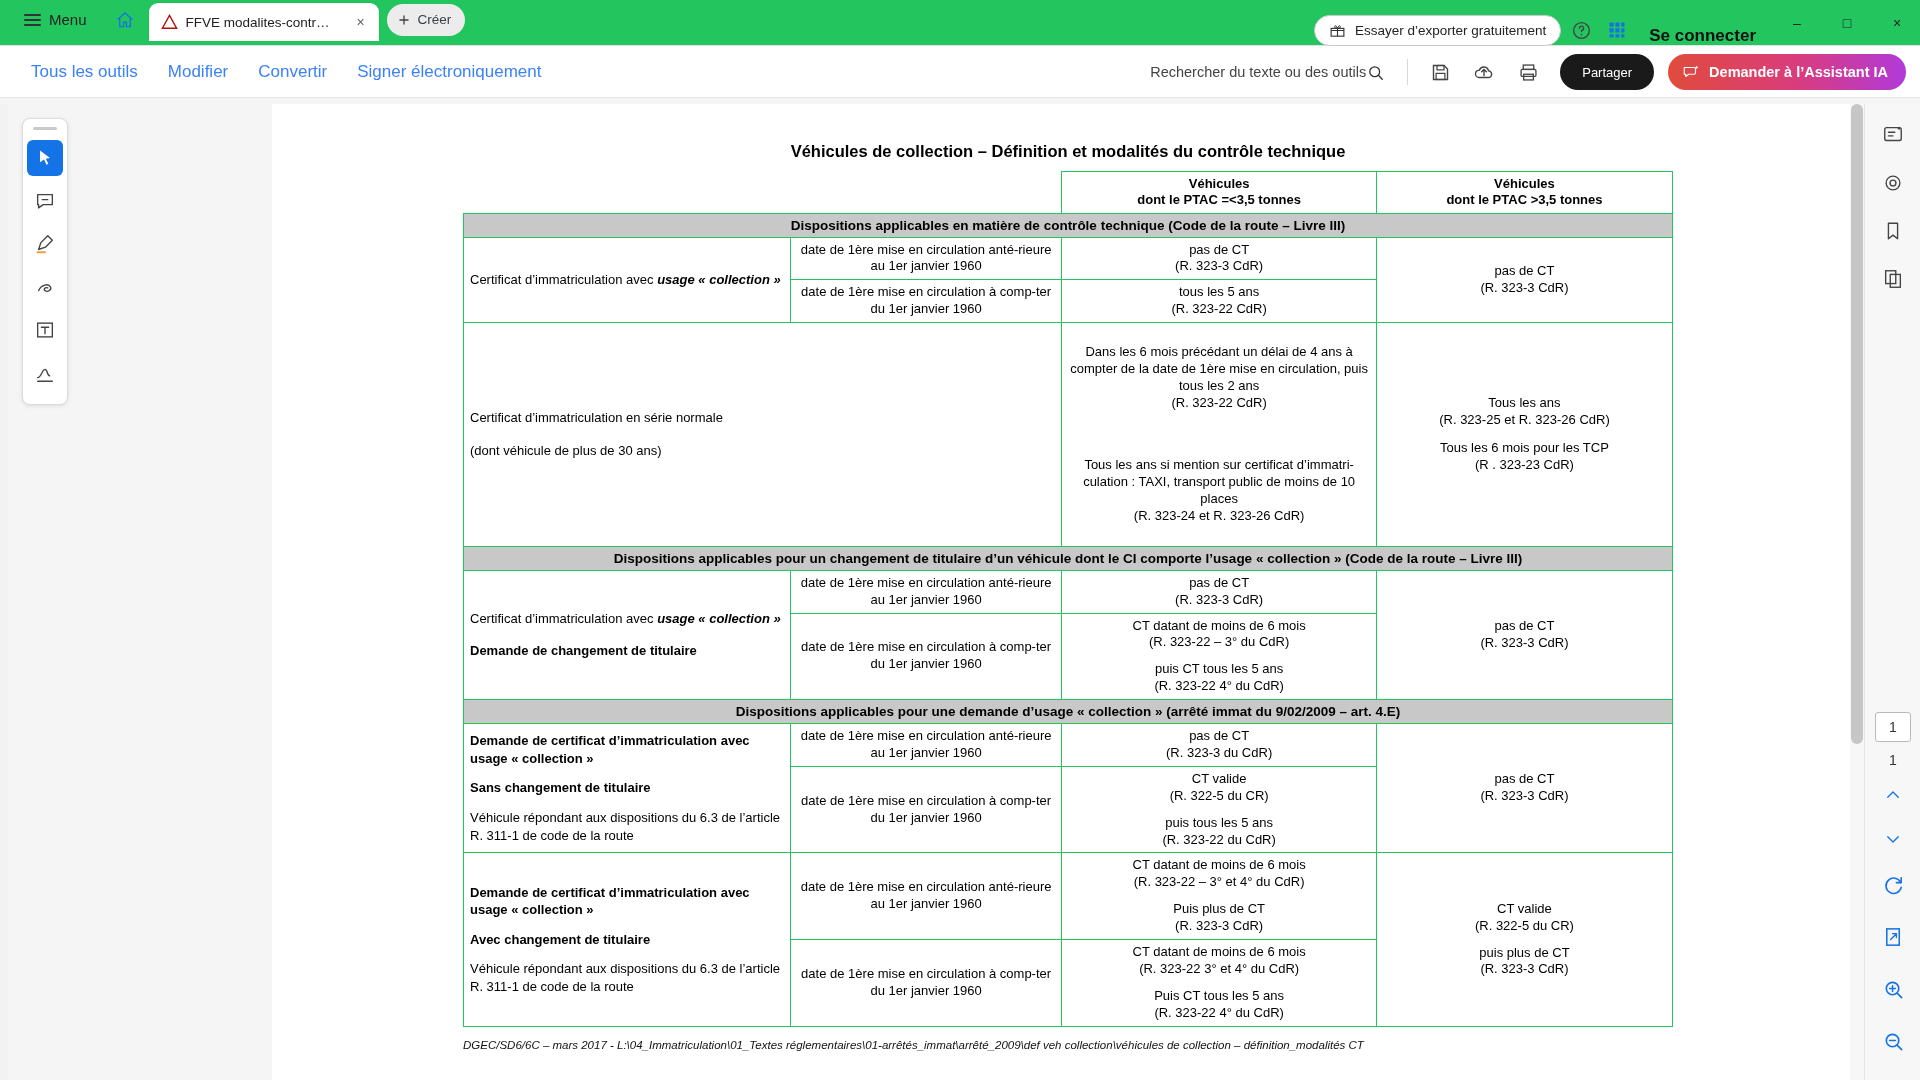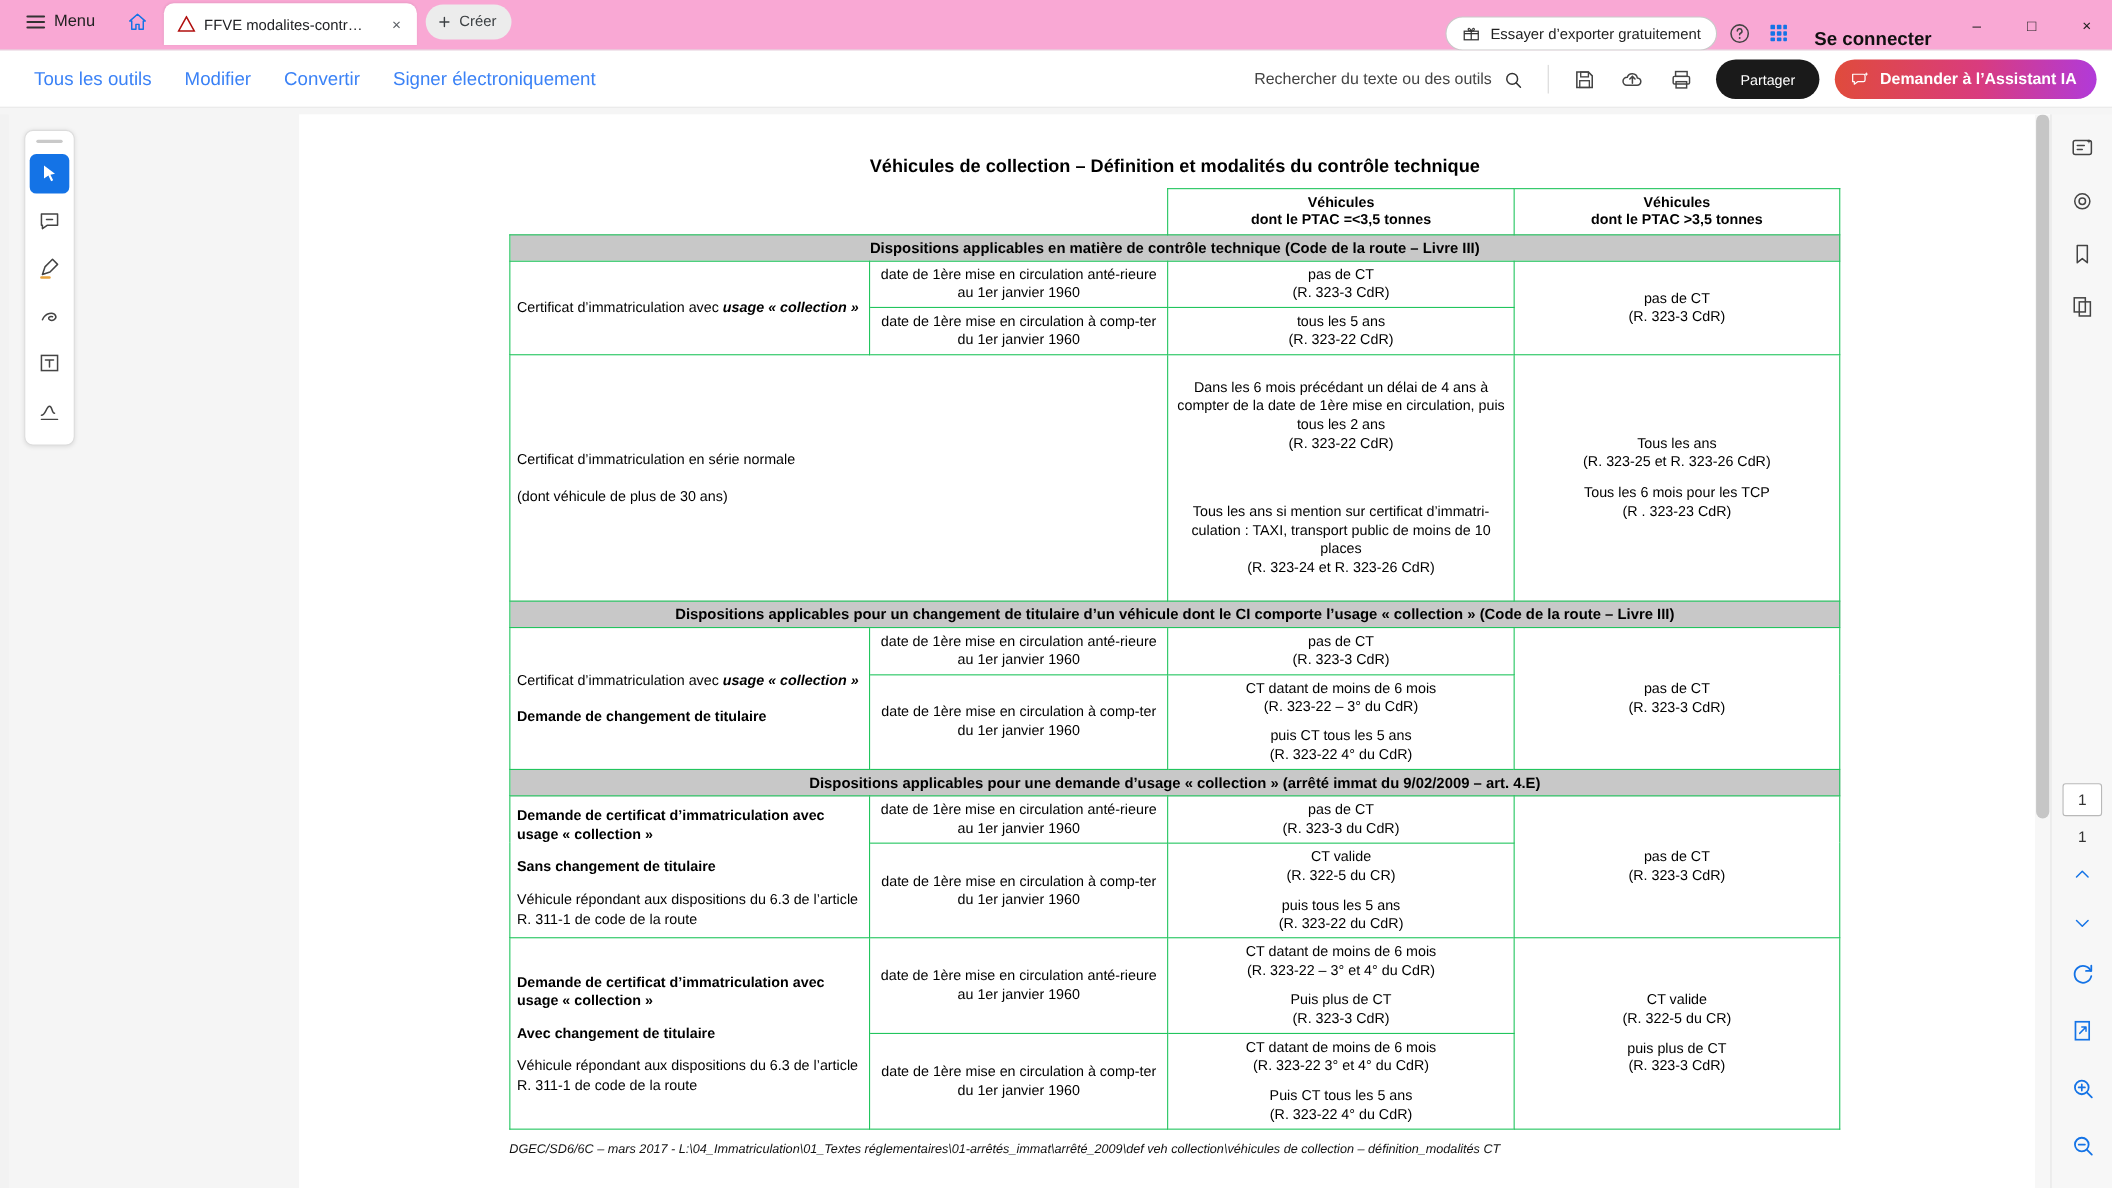--- a/index.html
+++ b/index.html
@@ -7,21 +7,21 @@
     margin: 0; padding: 0;
     width: 1920px; height: 1080px;
     font-family: "Liberation Sans", sans-serif;
     background: #ffffff;
     overflow: hidden;
   }
   #app { position: relative; width: 1920px; height: 1080px; background: #f5f5f5; }
 
   
   .tabbar {
-    height: 46px; background: #f9a8d4; display: flex; align-items: flex-end;
+    height: 46px; background: #22c55e; display: flex; align-items: flex-end;
     padding: 0 6px; position: relative; border-bottom: 1px solid #e2e2e2;
   }
   .tabbar-left { display: flex; align-items: center; height: 46px; }
   .menu-btn {
     display: flex; align-items: center; gap: 8px; height: 34px;
     padding: 0 12px; margin: 0 4px 5px 6px; border-radius: 6px;
     font-size: 15px; color: #222; cursor: default;
   }
   .hamburger { display: inline-block; width: 17px; }
   .hamburger span { display: block; height: 2px; background: #333; margin: 3px 0; border-radius: 2px; }
@@ -83,21 +83,21 @@
     padding: 0 18px; position: relative; border-bottom: 1px solid #e6e6e6;
   }
   .toolbar-item {
     font-size: 17px; color: #3b82f6; padding: 7px 13px; border-radius: 5px; margin-right: 4px;
   }
   .toolbar-right {
     position: absolute; right: 14px; top: 0; height: 52px;
     display: flex; align-items: center; gap: 4px;
   }
   .search-box {
-    display: flex; align-items: center; gap: 10px;
+    display: flex; align-items: center; 
     font-size: 14.5px; color: #444; padding: 6px 10px; border-radius: 5px;
   }
   .tb-icon {
     width: 40px; height: 36px; border-radius: 5px;
     display: flex; align-items: center; justify-content: center;
   }
   .divider-v { width: 1px; height: 26px; background: #d8d8d8; margin: 0 8px; }
   .share-btn {
     height: 36px; padding: 0 22px; border-radius: 18px; background: #1a1a1a;
     color: #fff; font-size: 13px; display: flex; align-items: center;

